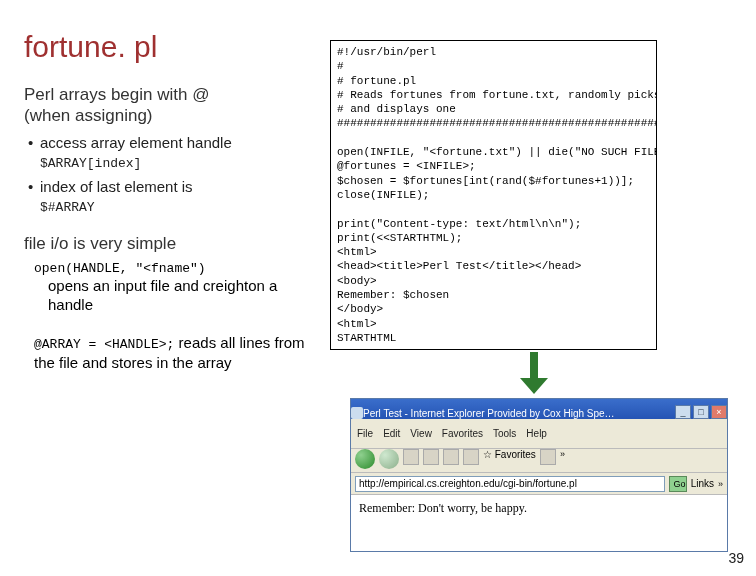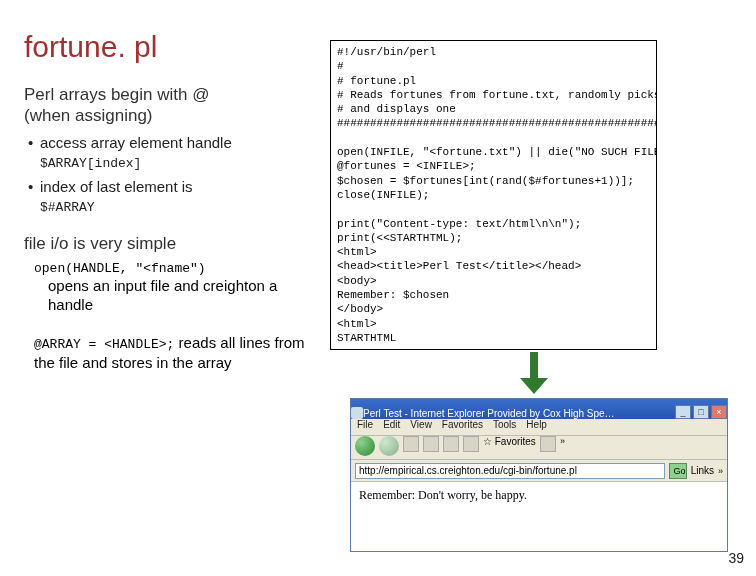--- a/index.html
+++ b/index.html
@@ -18,21 +18,21 @@
 .codebox{border:1px solid #000;background:#fff;font-family:"Courier New",monospace;font-size:11px;line-height:1.3;padding:4px 6px;white-space:pre;overflow:hidden}
 .arrow{position:absolute;left:520px;top:352px;width:28px;height:44px}
 .arrow .stem{position:absolute;left:10px;top:0;width:8px;height:28px;background:#2f7a2f}
 .arrow .head{position:absolute;left:0;top:26px;width:0;height:0;border-left:14px solid transparent;border-right:14px solid transparent;border-top:16px solid #2f7a2f}
 .browser{position:absolute;left:350px;top:398px;width:378px;height:154px;border:1px solid #5a7aa8;font-family:Tahoma,Arial,sans-serif;font-size:10px;background:#fff;filter:blur(.2px)}
 .bw-titlebar{height:20px;background:linear-gradient(#3a6ecb,#2554b4);color:#fff;display:flex;align-items:flex-end;padding:0 0;}
 .bw-ie{width:12px;height:12px;background:#cde;border-radius:2px}
 .bw-titlebar .t{flex:1;font-size:10px;white-space:nowrap;overflow:hidden}
 .bw-ctrls{display:flex;gap:2px}
 .bw-ctrls div{width:16px;height:14px;background:#cde;border:1px solid #5a7aa8;font-size:9px;text-align:center;line-height:12px;color:#234}
-.bw-menu{height:17px;background:#ece9d8;border-bottom:1px solid #bbb;display:flex;align-items:flex-start;gap:10px;padding:0 6px;color:#222}
+.bw-menu{height:30px;background:#ece9d8;border-bottom:1px solid #bbb;display:flex;align-items:center;gap:10px;padding:0 6px;color:#222}
 .bw-tool{height:24px;background:#ece9d8;border-bottom:1px solid #bbb;display:flex;align-items:flex-start;gap:4px;padding:0 4px}
 .bw-tool .nav{width:20px;height:20px;border-radius:50%}
 .bw-tool .back{background:radial-gradient(circle at 30% 30%,#8fd08f,#2a8a2a)}
 .bw-tool .fwd{background:radial-gradient(circle at 30% 30%,#cfe8cf,#8aae8a)}
 .bw-tool .ico{width:16px;height:16px;background:#d8d4c6;border:1px solid #aaa}
 .bw-addr{height:22px;background:#ece9d8;border-bottom:1px solid #bbb;display:flex;align-items:center;gap:4px;padding:0 4px}
 .bw-addr input{flex:1;height:16px;font-size:10px;border:1px solid #7f9db9;padding:0 3px;background:#fff}
 .bw-addr .go{width:18px;height:16px;background:#8fd08f;border:1px solid #5a8a5a;font-size:9px;text-align:right;line-height:14px}
 .bw-content{height:50px;padding:6px 8px;font-family:"Times New Roman",serif;font-size:12px;background:#fff}
 .bw-status{position:absolute;bottom:0;left:0;right:0;height:18px;background:#ece9d8;border-top:1px solid #bbb;display:flex;align-items:center;padding:0 6px;gap:6px;color:#222}

